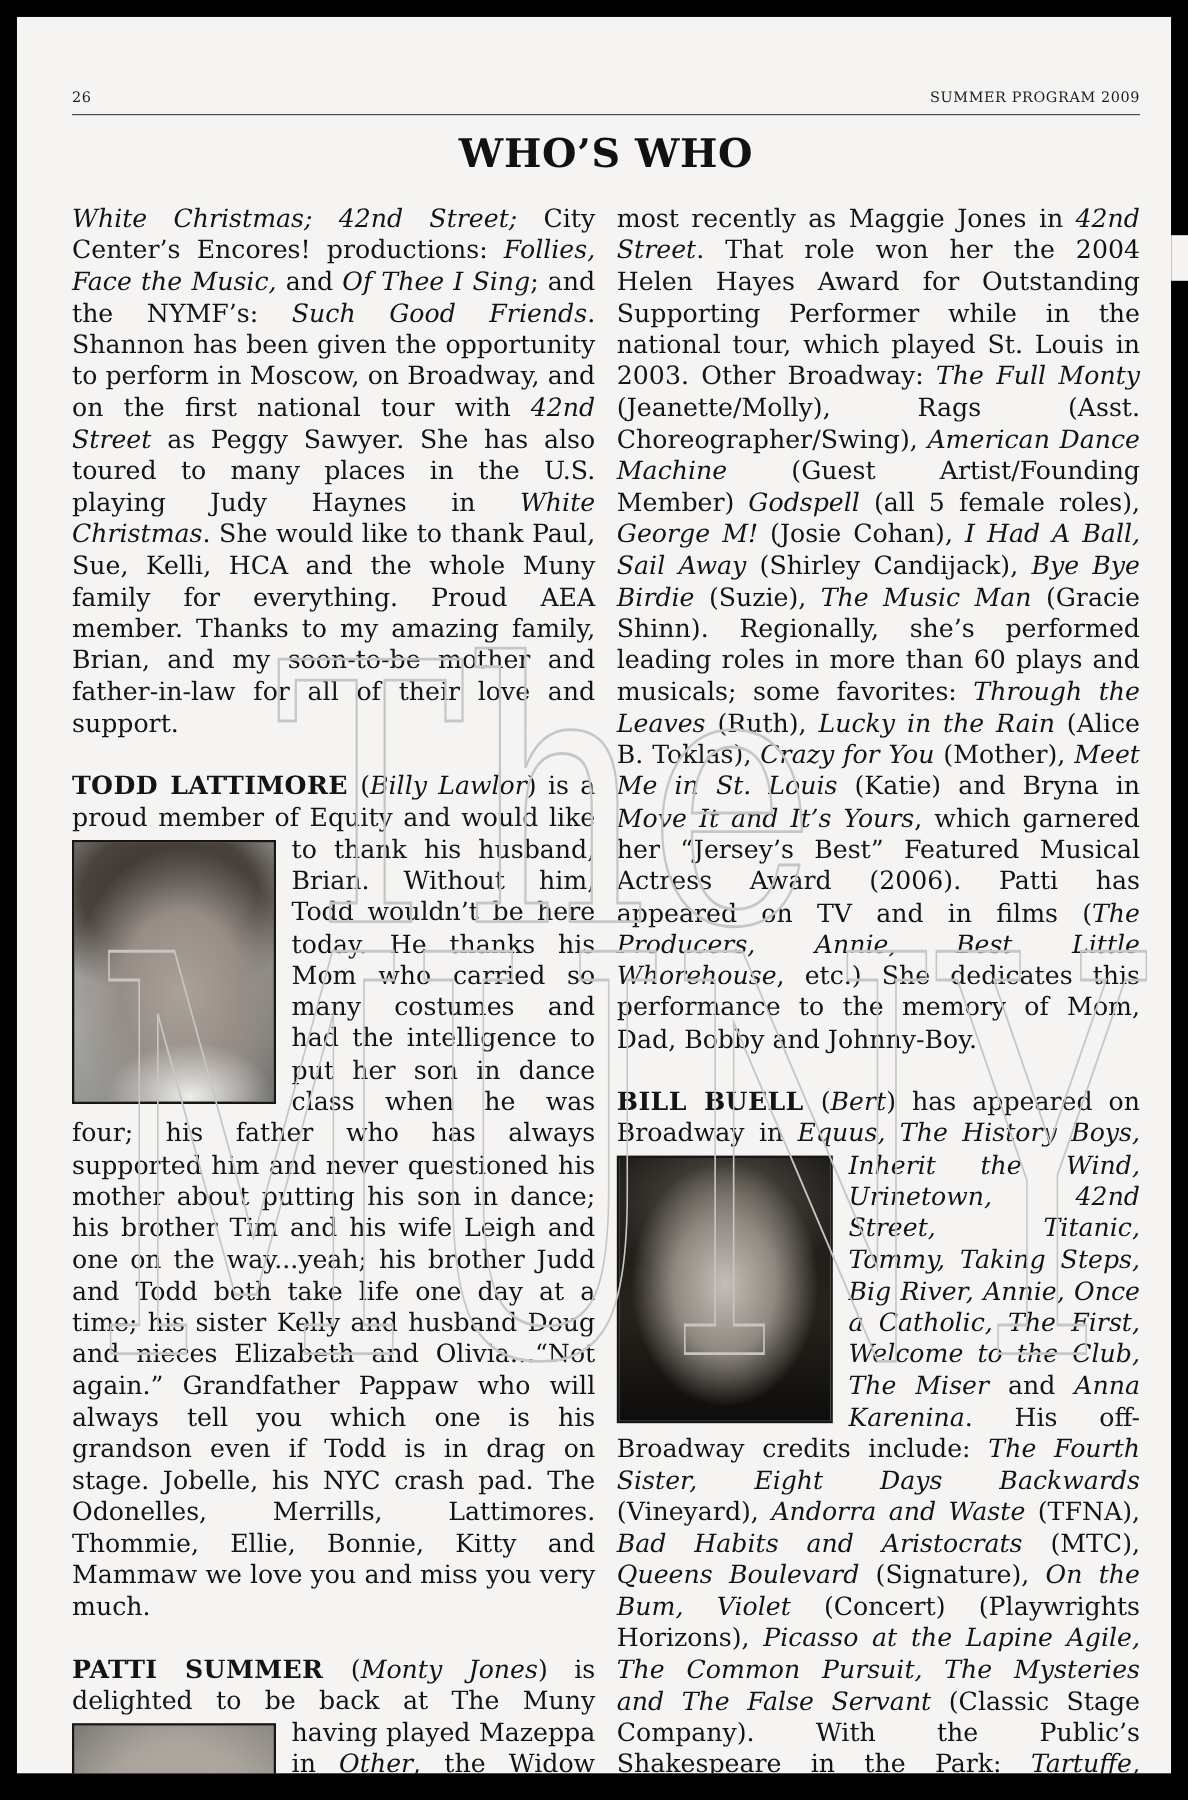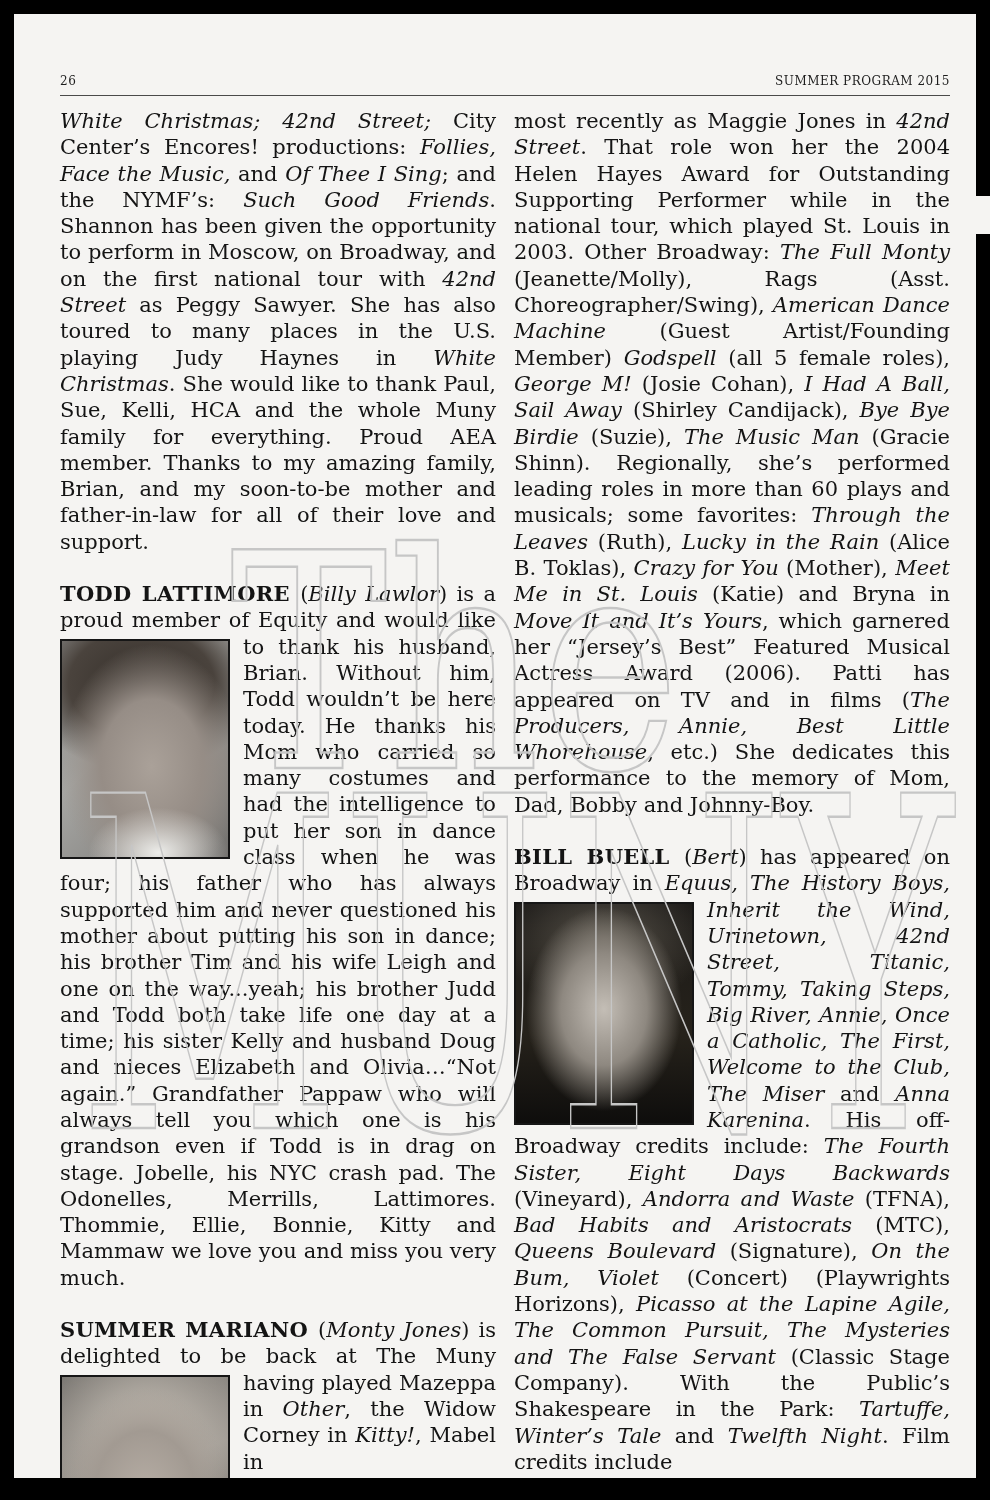--- a/index.html
+++ b/index.html
@@ -93,28 +93,29 @@
     position:absolute;right:0;top:196px;width:14px;height:38px;
     background:#f5f4f2;z-index:11;
   }
 </style>
 </head>
 <body>
 
 <div class="page">
   <div class="header">
     <span>26</span>
-    <span>SUMMER PROGRAM 2015</span>
+    <span>SUMMER PROGRAM 2009</span>
   </div>
   <hr class="rule">
+  <div class="page-title">WHO’S WHO</div>
   <div class="columns">
     <div class="col">
         <p class="bio"><i>White Christmas; 42nd Street;</i><span> City Center’s Encores! productions: </span><i>Follies, Face the Music,</i><span> and </span><i>Of Thee I Sing</i><span>; and the NYMF’s: </span><i>Such Good Friends</i><span>. Shannon has been given the opportunity to perform in Moscow, on Broadway, and on the first national tour with </span><i>42nd Street</i><span> as Peggy Sawyer. She has also toured to many places in the U.S. playing Judy Haynes in </span><i>White Christmas</i><span>. She would like to thank Paul, Sue, Kelli, HCA and the whole Muny family for everything. Proud AEA member. Thanks to my amazing family, Brian, and my soon-to-be mother and father-in-law for all of their love and support.</span></p>
         <p class="bio"><b>TODD LATTIMORE </b><span>(</span><i>Billy Lawlor</i><span>) is a proud member of Equity and would like </span><span class="photo photo-todd"></span><span>to thank his husband, Brian. Without him, Todd wouldn’t be here today. He thanks his Mom who carried so many costumes and had the intelligence to put her son in dance class when he was four; his father who has always supported him and never questioned his mother about putting his son in dance; his brother Tim and his wife Leigh and one on the way...yeah; his brother Judd and Todd both take life one day at a time; his sister Kelly and husband Doug and nieces Elizabeth and Olivia…“Not again.” Grandfather Pappaw who will always tell you which one is his grandson even if Todd is in drag on stage. Jobelle, his NYC crash pad. The Odonelles, Merrills, Lattimores. Thommie, Ellie, Bonnie, Kitty and Mammaw we love you and miss you very much.</span></p>
-        <p class="bio"><b>SUMMER MARIANO </b><span>(</span><i>Monty Jones</i><span>) is delighted to be back at The Muny having </span><span class="photo photo-patti"></span><span>played Mazeppa in </span><i>Other</i><span>, the Widow Corney in </span><i>Kitty!</i><span>, Mabel in </span></p>
+        <p class="bio"><b>PATTI SUMMER </b><span>(</span><i>Monty Jones</i><span>) is delighted to be back at The Muny having </span><span class="photo photo-patti"></span><span>played Mazeppa in </span><i>Other</i><span>, the Widow Corney in </span><i>Kitty!</i><span>, Mabel in </span></p>
       </div>
     <div class="col">
         <p class="bio"><span>most recently as Maggie Jones in </span><i>42nd Street</i><span>. That role won her the 2004 Helen Hayes Award for Outstanding Supporting Performer while in the national tour, which played St. Louis in 2003. Other Broadway: </span><i>The Full Monty</i><span> (Jeanette/Molly), Rags (Asst. Choreographer/Swing), </span><i>American Dance Machine</i><span> (Guest Artist/Founding Member) </span><i>Godspell</i><span> (all 5 female roles), </span><i>George M!</i><span> (Josie Cohan), </span><i>I Had A Ball, Sail Away</i><span> (Shirley Candijack), </span><i>Bye Bye Birdie</i><span> (Suzie), </span><i>The Music Man</i><span> (Gracie Shinn). Regionally, she’s performed leading roles in more than 60 plays and musicals; some favorites: </span><i>Through the Leaves</i><span> (Ruth), </span><i>Lucky in the Rain</i><span> (Alice B. Toklas), </span><i>Crazy for You</i><span> (Mother), </span><i>Meet Me in St. Louis</i><span> (Katie) and Bryna in </span><i>Move It and It’s Yours</i><span>, which garnered her “Jersey’s Best” Featured Musical Actress Award (2006). Patti has appeared on TV and in films (</span><i>The Producers, Annie, Best Little Whorehouse</i><span>, etc.) She dedicates this performance to the memory of Mom, Dad, Bobby and Johnny-Boy.</span></p>
         <p class="bio"><b>BILL BUELL </b><span>(</span><i>Bert</i><span>) has appeared on Broadway in </span><i>Equus, The History Boys, Inherit </i><span class="photo photo-bill"></span><i>the Wind, Urinetown, 42nd Street, Titanic, Tommy, Taking Steps, Big River, Annie, Once a Catholic, The First, Welcome to the Club, The Miser</i><span> and </span><i>Anna Karenina</i><span>. His off-Broadway credits include: </span><i>The Fourth Sister, Eight Days Backwards</i><span> (Vineyard), </span><i>Andorra and Waste</i><span> (TFNA), </span><i>Bad Habits and Aristocrats</i><span> (MTC), </span><i>Queens Boulevard</i><span> (Signature), </span><i>On the Bum, Violet</i><span> (Concert) (Playwrights Horizons), </span><i>Picasso at the Lapine Agile, The Common Pursuit, The Mysteries and The False Servant</i><span> (Classic Stage Company). With the Public’s Shakespeare in the Park: </span><i>Tartuffe, Winter’s Tale</i><span> and </span><i>Twelfth Night</i><span>.  Film credits include </span></p>
       </div>
   </div>
 </div>
 
 <svg class="watermark" width="990" height="1500" viewBox="0 0 990 1500">
   <text x="230" y="768" font-size="300" textLength="450" lengthAdjust="spacingAndGlyphs">The</text>

